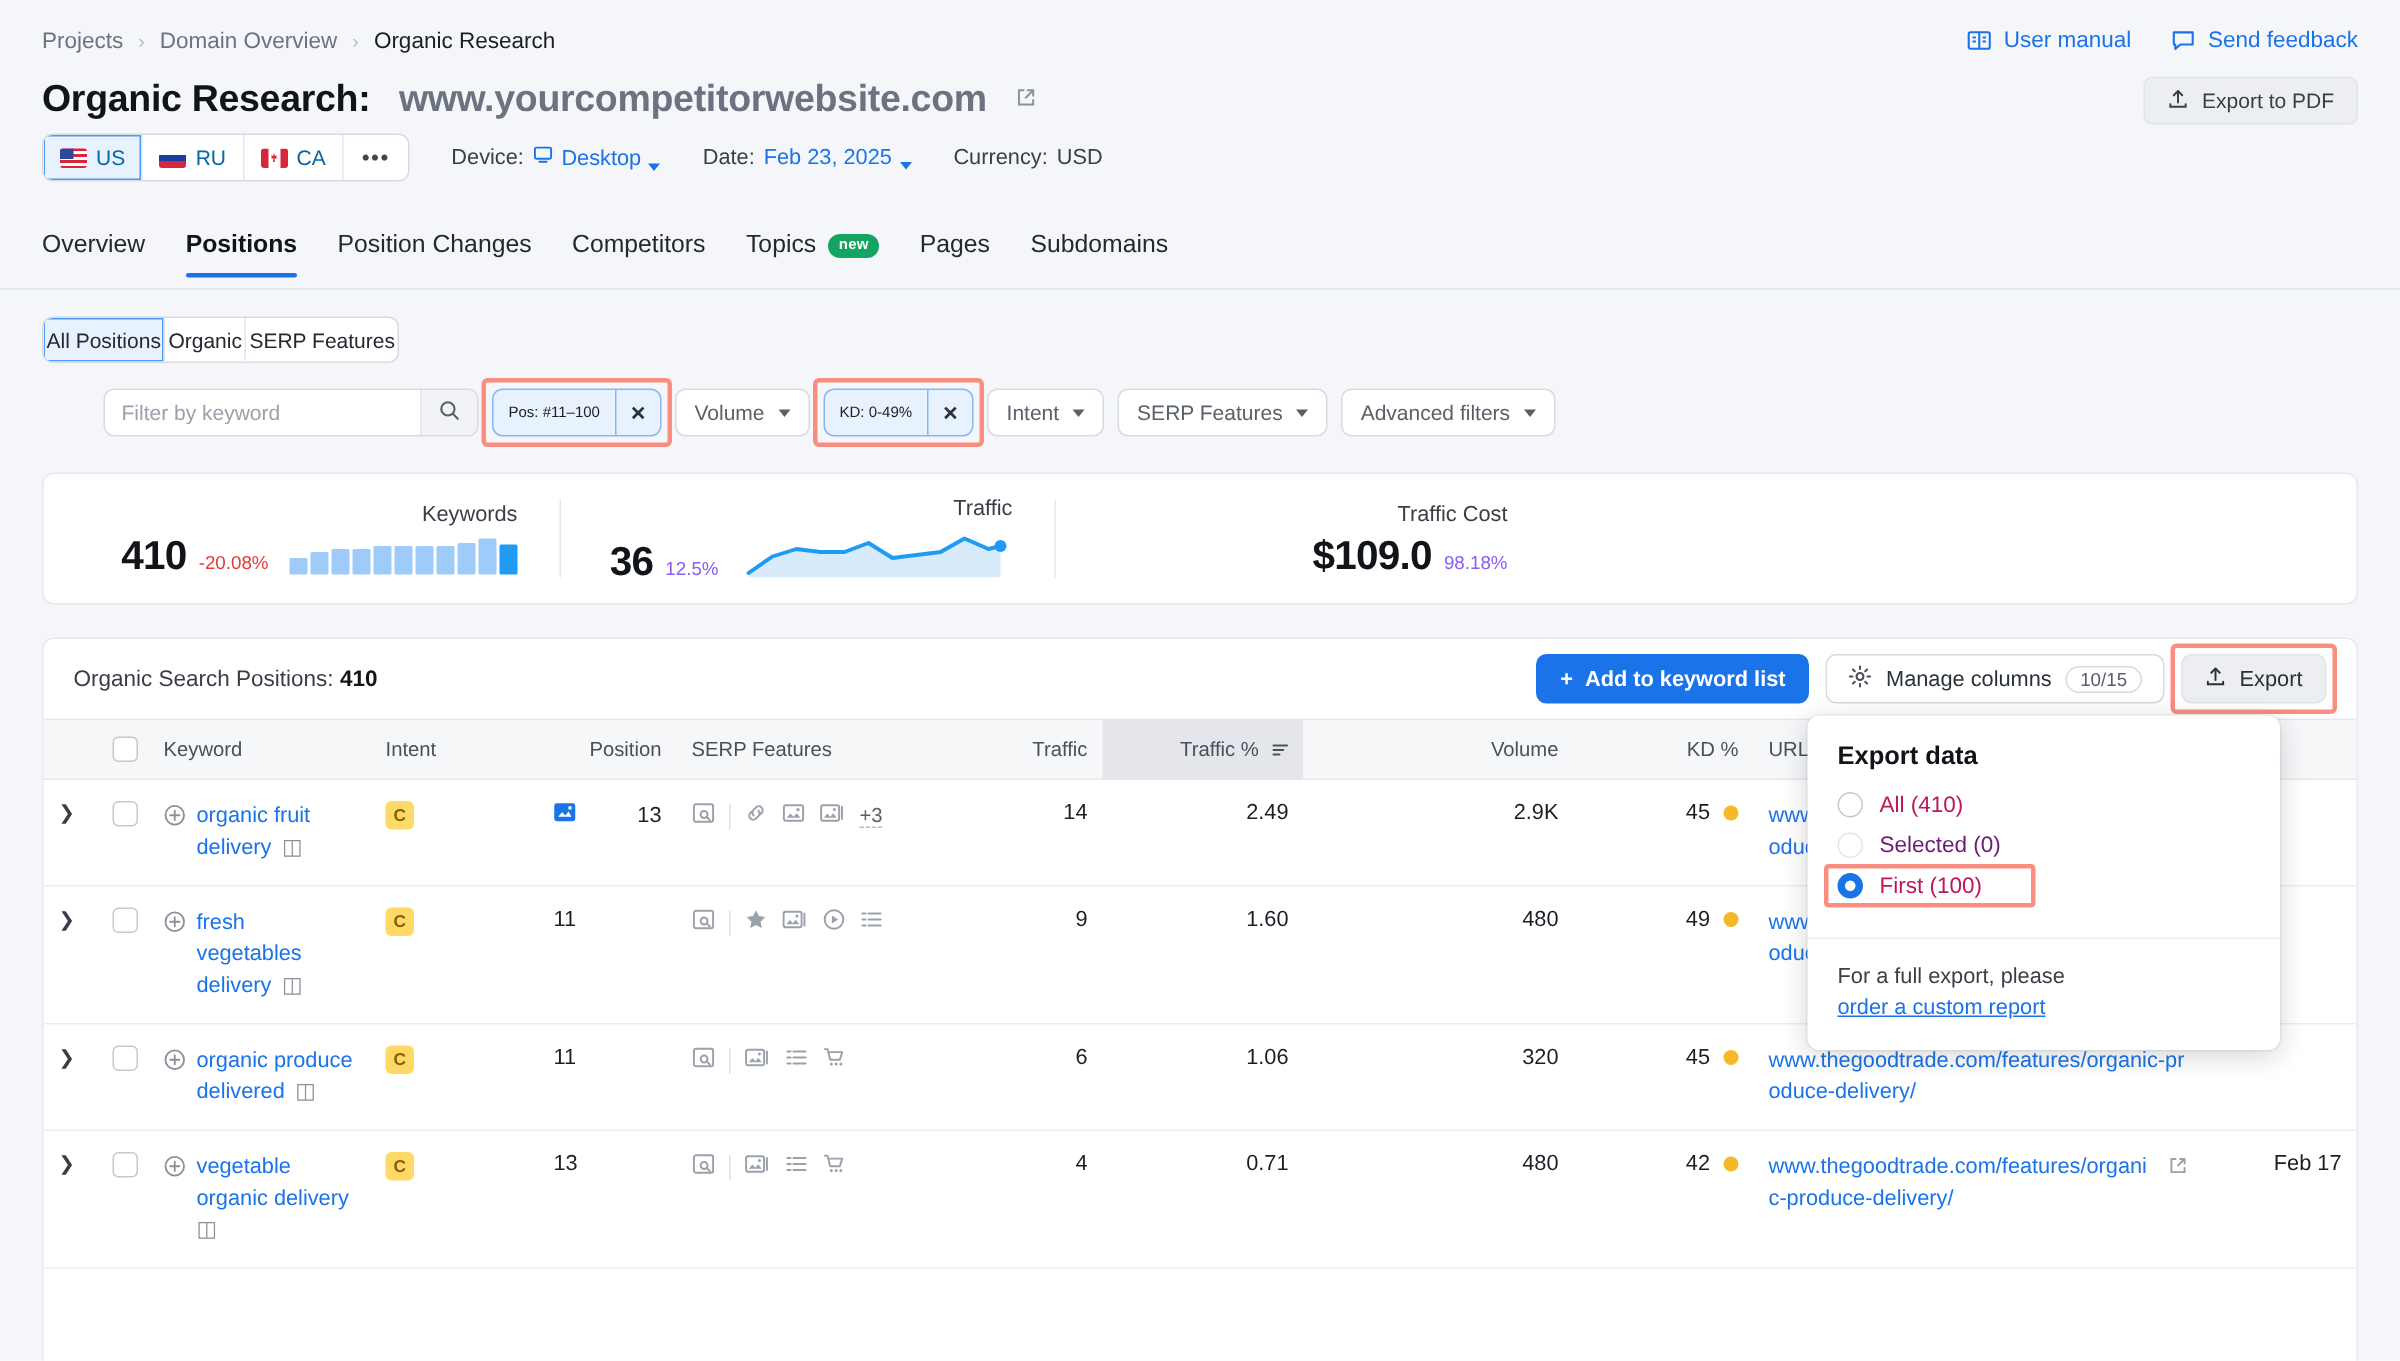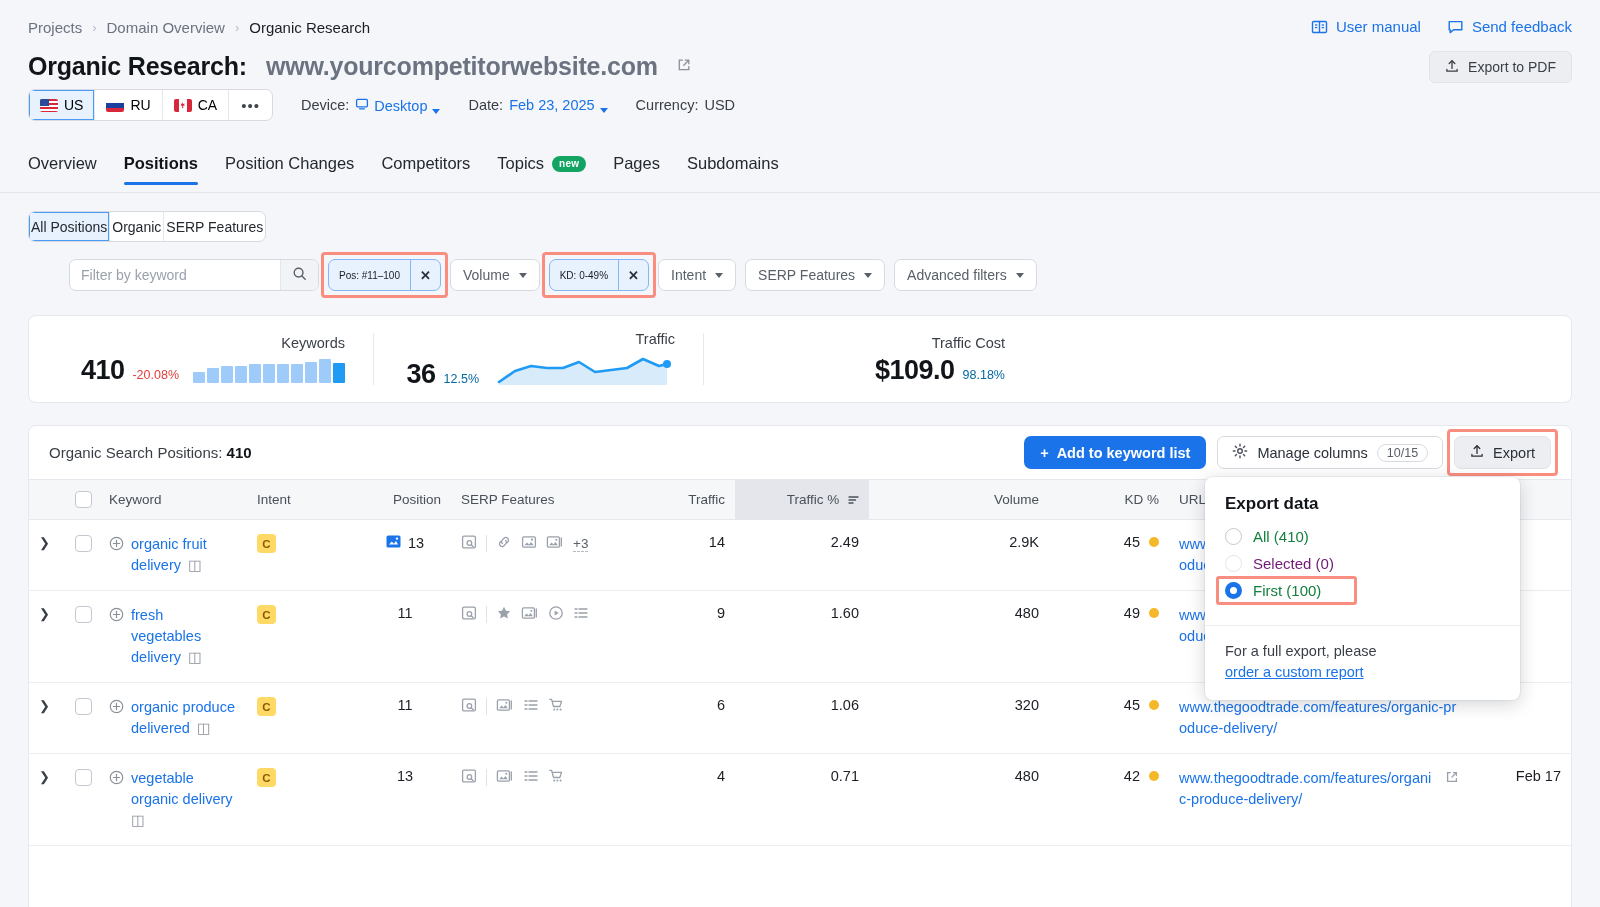--- a/index.html
+++ b/index.html
@@ -35,21 +35,21 @@
   .export-pdf {
     position:absolute; top:51px; right:28px;
     background:#eceef2; border:1px solid #e0e3e9; border-radius:6px;
     height:32px; padding:0 15px; display:flex; align-items:center; gap:9px;
     color:#3a3f47; font-size:14px; cursor:pointer;
   }
 
   
   .meta-row { position:absolute; top:89px; left:28px; display:flex; align-items:center; gap:28px; }
   .country-group { display:flex; align-items:stretch; border:1px solid #d7dae0; border-radius:7px; background:#fff; overflow:hidden; height:32px; }
-  .country-btn { display:flex; align-items:center; gap:6px; padding:0 11px; font-size:14px; color:#000000; border-right:1px solid #e3e6eb; cursor:pointer; }
+  .country-btn { display:flex; align-items:center; gap:6px; padding:0 11px; font-size:14px; color:#0369a1; border-right:1px solid #e3e6eb; cursor:pointer; }
   .country-btn:last-child { border-right:none; }
   .country-btn.active { background:#e8f1fe; box-shadow: inset 0 0 0 1px #4a9bf5; }
   .flag { width:18px; height:13px; border-radius:2px; display:block; flex:none; position:relative; overflow:hidden; }
   .flag-us { background: repeating-linear-gradient(to bottom, #d8273a 0 2px, #fff 2px 4px); }
   .flag-us::after { content:""; position:absolute; left:0; top:0; width:9px; height:7px; background:#2b4a9b; }
   .flag-ru { background: linear-gradient(to bottom, #fff 0 33.3%, #1b3fa0 33.3% 66.6%, #d8273a 66.6% 100%); }
   .flag-ca { background:#fff; position:relative; }
   .flag-ca::before { content:""; position:absolute; left:0; top:0; bottom:0; width:5px; background:#d8273a; }
   .flag-ca::after { content:""; position:absolute; right:0; top:0; bottom:0; width:5px; background:#d8273a; }
   .flag-ca .leaf { position:absolute; left:50%; top:50%; transform:translate(-50%,-50%); width:5px; height:6px; background:#d8273a; clip-path: polygon(50% 0%, 62% 32%, 90% 24%, 78% 52%, 100% 60%, 58% 62%, 62% 100%, 38% 100%, 42% 62%, 0% 60%, 22% 52%, 10% 24%, 38% 32%); }
@@ -87,21 +87,21 @@
 
   
   .card-metrics { position:absolute; top:315px; left:28px; width:1544px; height:88px; background:#fff; border:1px solid #e6e8ed; border-radius:8px; display:flex; align-items:center; }
   .metric { padding:0 28px; height:52px; display:flex; flex-direction:column; justify-content:center; position:relative;align-items:flex-end; }
   .metric + .metric { border-left:1px solid #e6e8ed; }
   .m-label { font-size:14.5px; color:#3a3f47; margin-bottom:6px; }
   .m-value-row { display:flex; align-items:flex-end; gap:8px; }
   .m-value { font-size:27px; font-weight:bold; color:#111418; line-height:1; letter-spacing:-0.5px; }
   .m-delta { font-size:12.5px; line-height:1; padding-bottom:2px; }
   .m-delta.neg { color:#e23c3c; }
-  .m-delta.pos { color:#0369a1; }
+  .m-delta.pos { color:#8b5cf6; }
   .spark-bars { display:flex; align-items:flex-end; gap:2px; height:26px; margin-left:6px; padding-bottom:1px; }
   .spark-bars span { width:12px; background:#9ecbfa; border-radius:1px; display:block; }
   .spark-bars span.last { background:#1f9bf5; }
   .spark-line { margin-left:10px; }
 
   
   .card-table { position:absolute; top:425px; left:28px; width:1544px; height:520px; background:#fff; border:1px solid #e6e8ed; border-radius:8px; overflow:hidden; }
   .table-head-bar { height:53px; display:flex; align-items:center; justify-content:space-between; padding:0 20px; }
   .th-title { font-size:15px; color:#3a3f47; }
   .th-title b { color:#111418; }
@@ -122,38 +122,38 @@
   table.grid thead th.sorted { background:#e4e6ec; }
   table.grid tbody td { border-bottom:1px solid #ebedf1; padding:14px 10px; vertical-align:top; font-size:14.5px; text-align:right; color:#1b1e24; }
   table.grid tbody td.left { text-align:left; }
   .cb { width:17px; height:17px; border:1px solid #c3c8d0; border-radius:4px; background:#fff; display:inline-block; vertical-align:middle; cursor:pointer; }
   .chev { color:#3a3f47; font-size:13px; cursor:pointer; display:inline-block; }
   .kw-cell { display:flex; align-items:flex-start; gap:7px; }
   .plus-ico { color:#8a9099; flex:none; margin-top:2px; }
   .kw-link { color:#1a73e8; line-height:1.45; word-break:break-word; }
   .kw-link .mini { color:#8a9099; margin-left:3px; }
   .intent-c { display:inline-flex; align-items:center; justify-content:center; width:19px; height:19px; border-radius:4px; background:#ffd966; color:#8a5b00; font-size:11.5px; font-weight:bold; }
-  .pos-cell { display:flex; align-items:center; justify-content:center; gap:7px; }
+  .pos-cell { display:flex; align-items:center; justify-content:space-between; gap:7px; }
   .serp-cell { display:flex; align-items:center; gap:9px; color:#9aa1ab; }
   .serp-div { width:1px; height:17px; background:#dfe2e7; }
   .plus3 { color:#5a6069; font-size:13.5px; border-bottom:1px dashed #b5bcc7; cursor:pointer; }
   .kd-cell { display:flex; align-items:center; justify-content:flex-end; gap:9px; }
   .kd-dot { width:10px; height:10px; border-radius:50%; background:#f5b828; display:inline-block; }
   .url-cell { display:flex; align-items:flex-start; gap:9px; }
   .url-link { color:#1a73e8; line-height:1.45; word-break:break-all; text-align:left; }
 
   
   .export-pop {
     position:absolute; top:477px; left:1205px; width:315px;
     background:#fff; border-radius:8px; box-shadow:0 4px 18px rgba(16,24,40,.18), 0 0 0 1px rgba(16,24,40,.05);
     z-index:40;
   }
   .pop-body { padding:17px 20px 16px; }
   .pop-title { font-size:17px; font-weight:bold; color:#111418; margin-bottom:14px; }
-  .radio-row { display:flex; align-items:center; gap:11px; margin-bottom:10px; font-size:15px; color:#15803d; cursor:pointer; position:relative; }
+  .radio-row { display:flex; align-items:center; gap:11px; margin-bottom:10px; font-size:15px; color:#be185d; cursor:pointer; position:relative; }
   .radio-row.disabled { color:#701a75; cursor:default; }
   .radio { width:17px; height:17px; border-radius:50%; border:1.5px solid #c3c8d0; background:#fff; flex:none; }
   .radio.on { border:none; background:#1a73e8; position:relative; }
   .radio.on::after { content:""; position:absolute; left:5px; top:5px; width:7px; height:7px; border-radius:50%; background:#fff; }
   .radio.faint { border-color:#e2e5ea; }
   .hl2 { position:relative; }
   .hl2::before { content:""; position:absolute; left:-9px; top:-6px; width:135px; bottom:-6px; border:3px solid #f98d80; border-radius:3px; pointer-events:none; }
   .fmt-row { display:flex; align-items:center; gap:9px; margin-top:14px; }
   .fmt { border-radius:7px; height:31px; padding:0 14px; display:flex; align-items:center; font-size:14.5px; cursor:pointer; }
   .fmt.primary { background:#1a73e8; color:#fff; font-weight:bold; }

